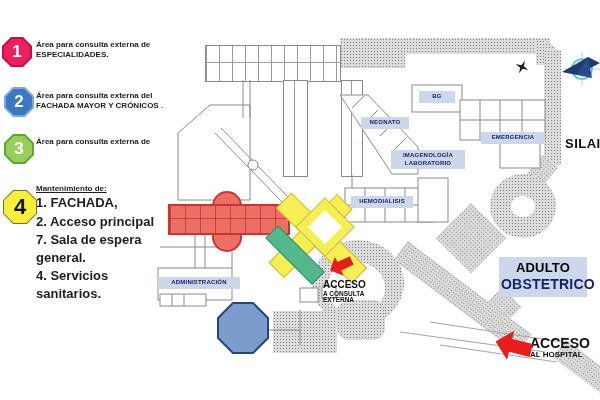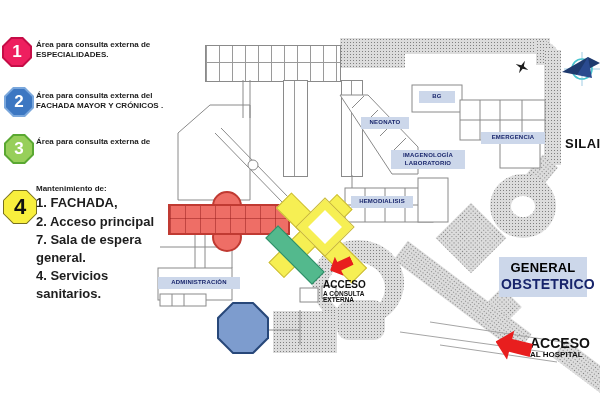--- a/index.html
+++ b/index.html
@@ -8,21 +8,21 @@
 
   
   .legend-row{position:absolute;}
   .oct{clip-path:polygon(30% 0,70% 0,100% 30%,100% 70%,70% 100%,30% 100%,0 70%,0 30%);}
   .oct-outer{position:absolute;display:flex;align-items:center;justify-content:center;}
   .oct-inner{position:absolute;inset:2px;display:flex;align-items:center;justify-content:center;
              font-weight:bold;}
   .legend-text{position:absolute;left:36px;font-size:8px;color:#1d1d1d;line-height:1.3;width:130px;}
   .legend-text .l1{font-weight:bold;}
   .legend-text .l2{font-weight:bold;}
-  .m4-title{font-weight:bold;font-size:8px;color:#1d1d1d;}
+  .m4-title{font-weight:bold;font-size:8px;color:#1d1d1d;text-decoration:underline;}
   .m4-list{font-weight:bold;font-size:13px;color:#1d1d1d;line-height:1.4;}
 
   
   .hatch{position:absolute;background-color:#dcdcdc;
          background-image:radial-gradient(#808080 0.7px, transparent 0.8px);
          background-size:3px 3px;z-index:1;}
   .bld{position:absolute;background:#fff;border:1px solid #8a8a8a;z-index:2;}
   svg.outlines{position:absolute;left:0;top:0;z-index:2;}
   .map-label{position:absolute;background:#ccd7ea;color:#17246b;font-weight:bold;
              font-size:6px;line-height:1.25;text-align:center;padding:2px 3px;z-index:6;
@@ -156,21 +156,21 @@
   <div class="map-label" style="left:361px;top:117px;width:42px;">NEONATO</div>
   <div class="map-label" style="left:419px;top:91px;width:30px;">BG</div>
   <div class="map-label" style="left:391px;top:150px;width:68px;">
     <div>IMAGENOLOGÍA</div>
     <div>LABORATORIO</div>
   </div>
   <div class="map-label" style="left:481px;top:132px;width:58px;">EMERGENCIA</div>
   <div class="map-label" style="left:351px;top:196px;width:56px;">HEMODIALISIS</div>
   <div class="map-label" style="left:158px;top:277px;width:76px;">ADMINISTRACIÓN</div>
   <div class="map-label" style="left:499px;top:257px;width:84px;padding:3px 2px;">
-    <div style="font-size:13px;color:#000;">GENERAL</div>
+    <div style="font-size:13px;color:#000;">ADULTO</div>
     <div style="font-size:14px;">OBSTETRICO</div>
   </div>
 
   <div class="big-text" style="left:565px;top:137px;font-size:13px;letter-spacing:.5px;">SILAIS</div>
 
   <div class="big-text" style="left:323px;top:280px;text-align:left;">
     <div style="font-size:10px;">ACCESO</div>
     <div style="font-size:6.5px;">A CONSULTA</div>
     <div style="font-size:6.5px;">EXTERNA</div>
   </div>

